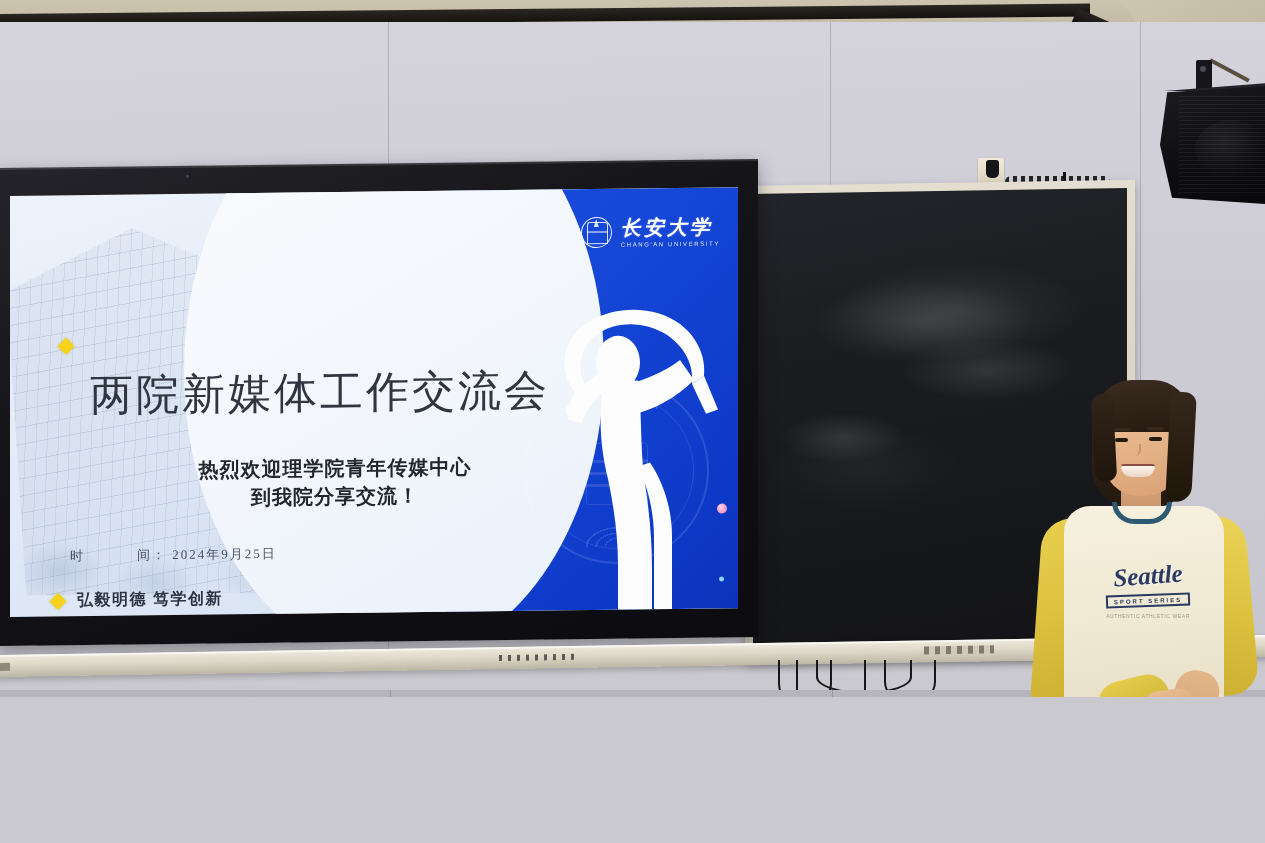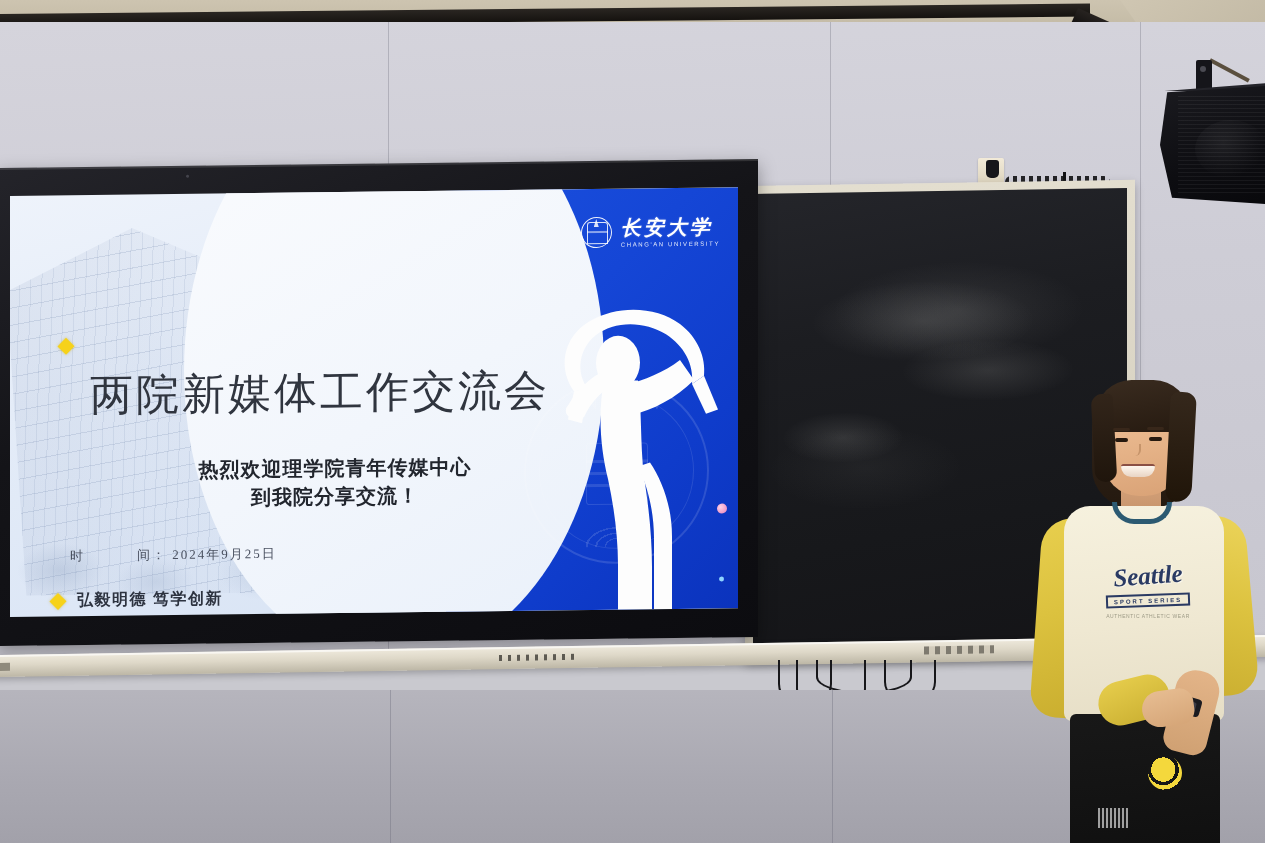--- a/index.html
+++ b/index.html
@@ -1,21 +1,21 @@
 <!DOCTYPE html>
 <html><head>
 <meta charset="utf-8">
 <style>
   * { margin:0; padding:0; box-sizing:border-box; }
   html,body {
     width:1265px; height:843px; overflow:hidden;
     font-family:"Liberation Sans", sans-serif;
     background:#c9c9cf;
   }
-  #scene { position:relative; width:1265px; height:843px; overflow:hidden; }
+  #scene { position:relative; width:1265px; height:697px; overflow:hidden; }
 
   
   .ceiling {
     position:absolute; left:0; top:0; width:1265px; height:26px;
     background:linear-gradient(180deg,#cdc4b0 0%,#c4bba6 100%);
   }
   .ceiling-trim {
     position:absolute; left:0; top:14px; width:1090px; height:13px;
     background:linear-gradient(180deg,#2a2622 0%,#15120f 100%);
     transform:skewY(-0.55deg); transform-origin:left top;

